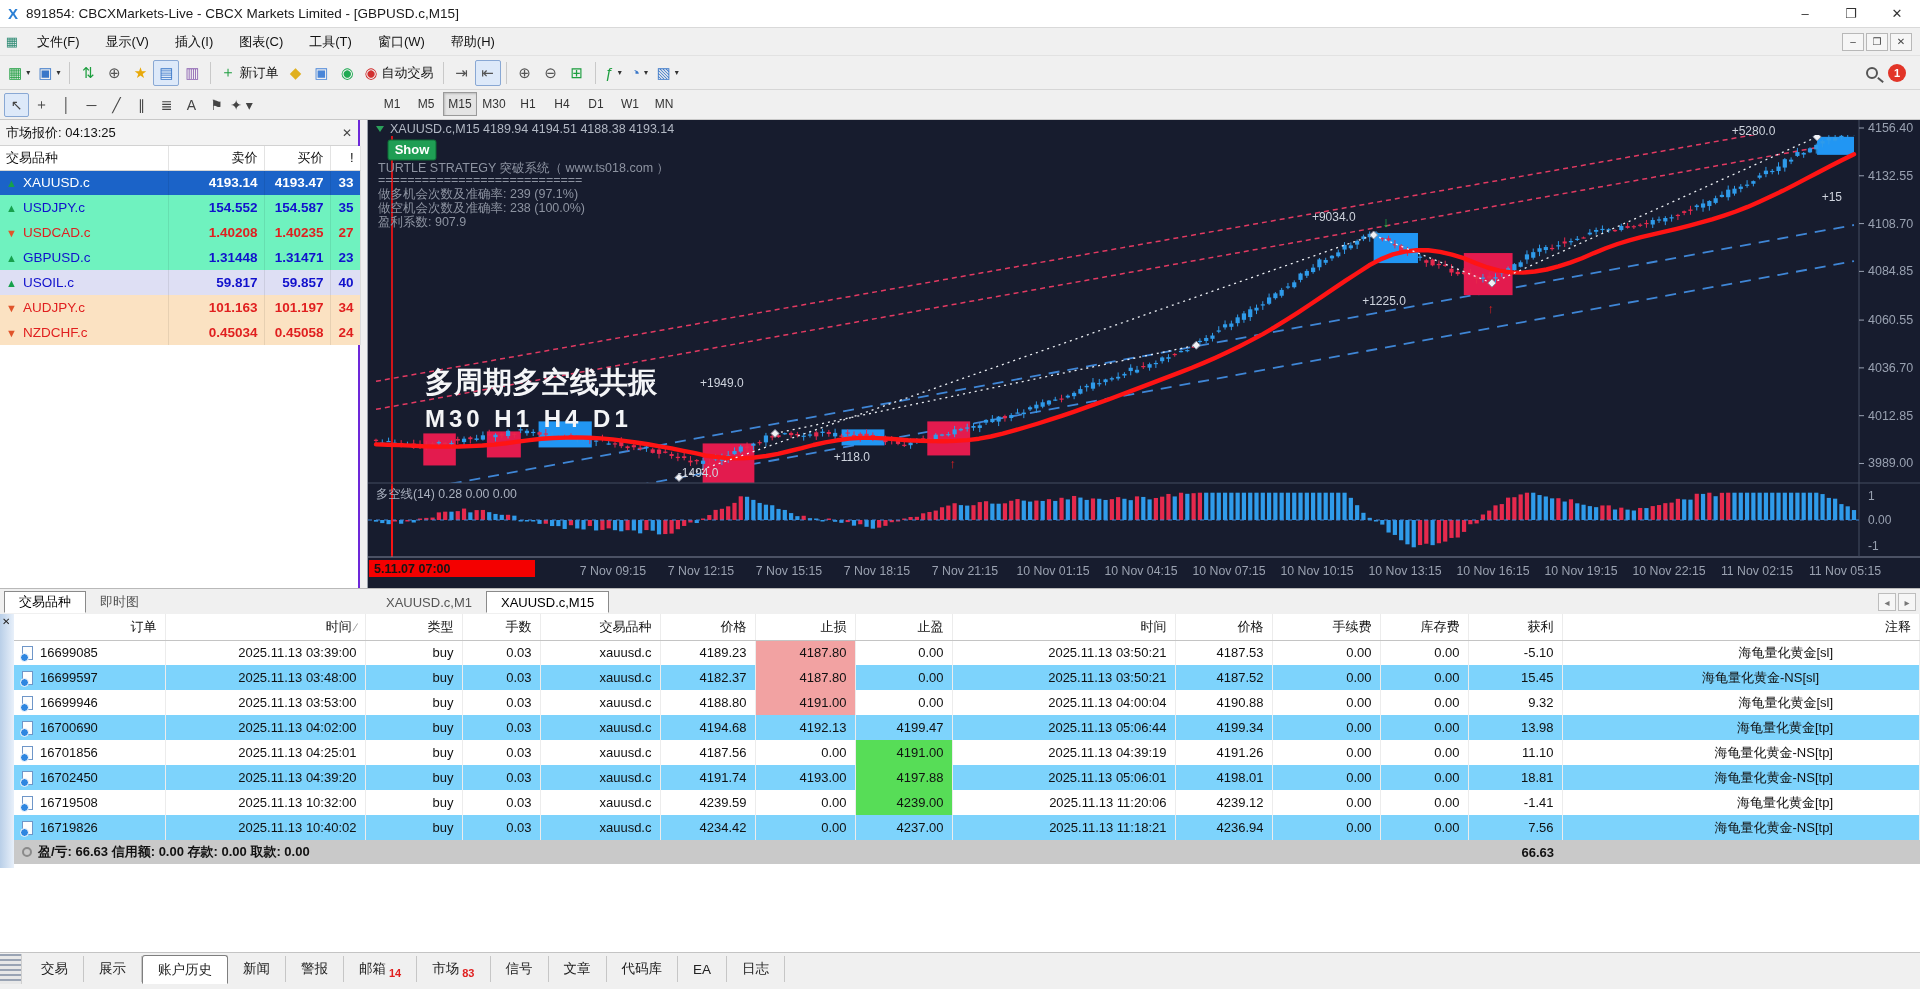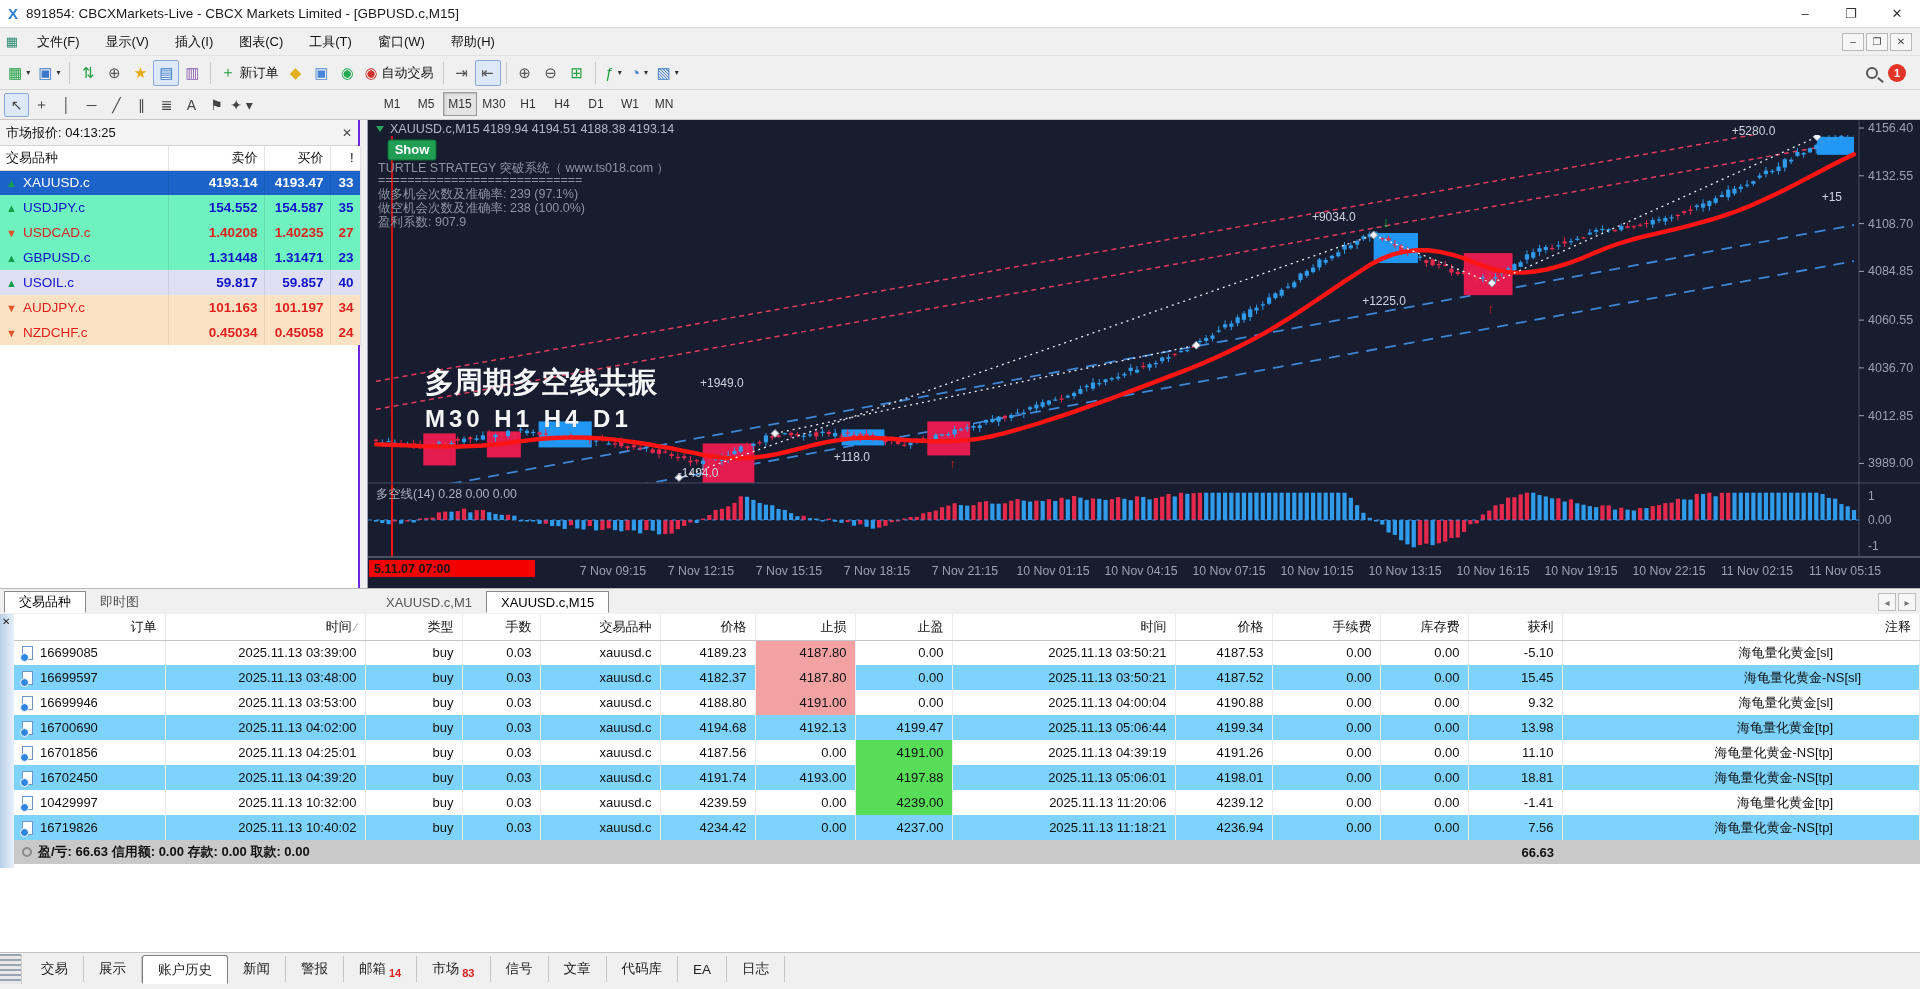--- a/index.html
+++ b/index.html
@@ -1247,21 +1247,21 @@
             <td>0.03</td>
             <td>xauusd.c</td>
             <td>4182.37</td>
             <td class="hl-sl">4187.80</td>
             <td>0.00</td>
             <td>2025.11.13 03:50:21</td>
             <td>4187.52</td>
             <td>0.00</td>
             <td>0.00</td>
             <td>15.45</td>
-            <td style="padding-right: 58px; margin-top: 24px;">海龟量化黄金-NS[sl]</td>
+            <td style="padding-right: 100px; margin-top: 24px;">海龟量化黄金-NS[sl]</td>
           </tr>
           <tr>
             <td>
               <div class="ordcell-first">
                 <span class="doc-ico"></span>
                 <span>16699946</span>
               </div>
             </td>
             <td>2025.11.13 03:53:00</td>
             <td>buy</td>
@@ -1337,21 +1337,21 @@
             <td>4198.01</td>
             <td>0.00</td>
             <td>0.00</td>
             <td>18.81</td>
             <td style="padding-right: 86px;">海龟量化黄金-NS[tp]</td>
           </tr>
           <tr>
             <td>
               <div class="ordcell-first">
                 <span class="doc-ico"></span>
-                <span>10429997</span>
+                <span>16719508</span>
               </div>
             </td>
             <td>2025.11.13 10:32:00</td>
             <td>buy</td>
             <td>0.03</td>
             <td>xauusd.c</td>
             <td>4239.59</td>
             <td>0.00</td>
             <td class="hl-tp">4239.00</td>
             <td>2025.11.13 11:20:06</td>

